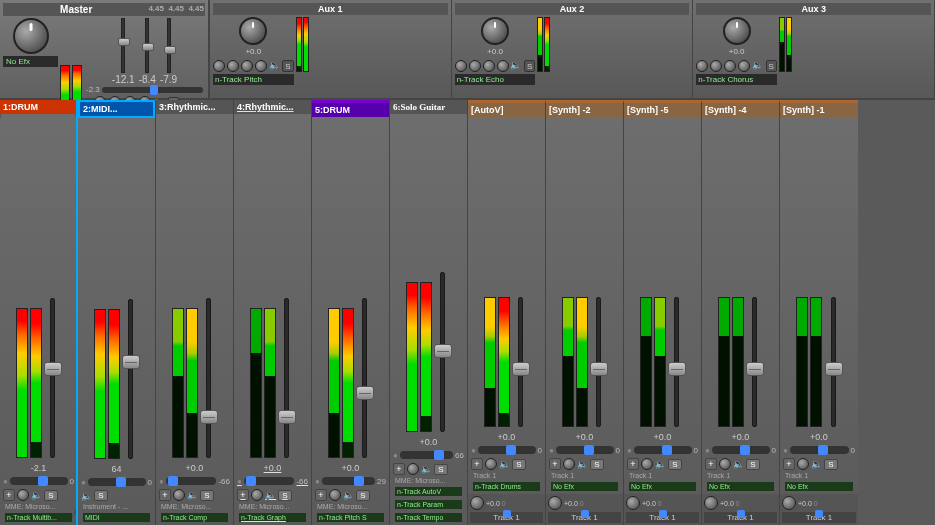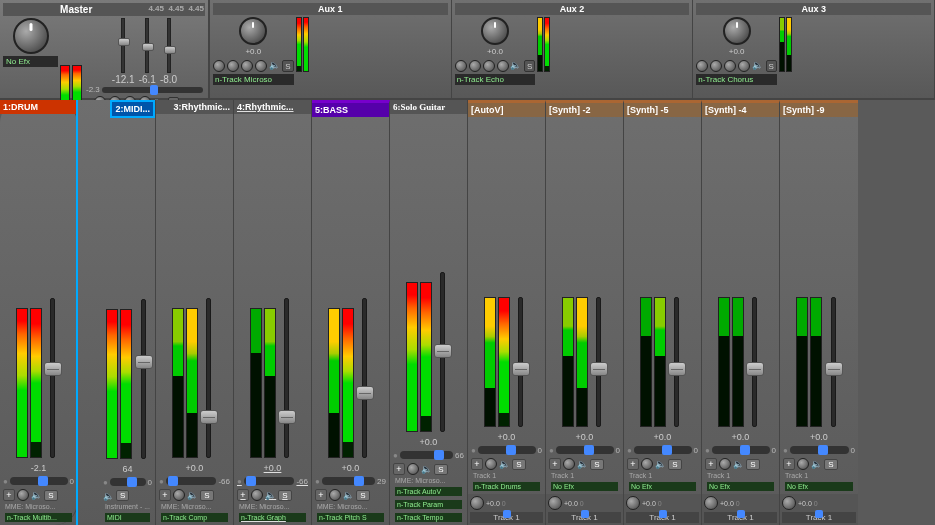--- a/index.html
+++ b/index.html
@@ -260,21 +260,21 @@
       font-size: 9px;
       font-weight: bold;
       white-space: nowrap;
       overflow: hidden;
       text-overflow: ellipsis;
       color: #fff;
     }
 
     .ch1-header { background: #cc3300; }
     .ch2-header { background: #0055aa; border: 2px solid #00aaff; }
-    .ch3-header { background: #555; text-align: right; }
+    .ch3-header { background: #555; }
     .ch4-header { background: #555; }
     .ch5-header { background: #5500aa; }
     .ch6-header { background: #555; font-family: Liberation Serif, serif; }
     .ch7-header { background: #886644; }
     .ch8-header { background: #886644; }
     .ch9-header { background: #886644; }
     .ch10-header { background: #886644; }
     .ch11-header { background: #886644; }
 
     .fader-area {
@@ -588,30 +588,30 @@
             </div>
             <div class="fader-db-label">-12.1</div>
           </div>
 
           <div class="fader-strip-small">
             <div class="small-fader-container">
               <div class="fader-track-small">
                 <div class="fader-thumb-small" style="top:45%;"></div>
               </div>
             </div>
-            <div class="fader-db-label">-6.1</div>
+            <div class="fader-db-label">-8.4</div>
           </div>
 
           <div class="fader-strip-small">
             <div class="small-fader-container">
               <div class="fader-track-small">
                 <div class="fader-thumb-small" style="top:50%;"></div>
               </div>
             </div>
-            <div class="fader-db-label">-8.0</div>
+            <div class="fader-db-label">-7.9</div>
           </div>
         </div>
 
         <div style="display:flex; flex-direction:column; gap:2px;">
           <div style="display:flex; align-items:center; gap:2px; font-size:8px; color:#bbb;">
             <span>-2.3</span>
             <div class="horiz-fader" style="flex:1; height:6px;">
               <div class="horiz-fader-thumb"></div>
             </div>
           </div>
@@ -641,21 +641,21 @@
         <div class="aux-fader-knob"></div>
         <div class="db-label-small">+0.0</div>
         <div style="display:flex; gap:2px; margin-top:2px;">
           <div class="knob-small"></div>
           <div class="knob-small"></div>
           <div class="knob-small"></div>
           <div class="knob-small"></div>
           <span class="speaker-icon">🔈</span>
           <button class="btn-small">S</button>
         </div>
-        <div class="aux-efx-label">n-Track Microso</div>
+        <div class="aux-efx-label">n-Track Pitch</div>
       </div>
       <div class="aux-vu">
         <div class="vu-bar-aux vu-col-high"></div>
         <div class="vu-bar-aux vu-col-full"></div>
       </div>
     </div>
   </div>
 
   <div class="aux-channel">
     <div class="aux-channel-title">Aux 2</div>
@@ -734,21 +734,21 @@
         <button class="btn-plus">+</button>
         <div class="knob-small"></div>
         <span class="speaker-icon">🔈</span>
         <button class="btn-s-ch">S</button>
       </div>
       <div class="device-label">MME: Microso...</div>
       <div class="plugin-label">n-Track Multib...</div>
     </div>
   </div>
 
-  <div class="channel-strip ch-highlighted-blue" style="min-width:78px; max-width:78px;align-items:flex-end;">
+  <div class="channel-strip ch-highlighted-blue" style="min-width:78px; max-width:78px;">
     <div class="channel-header ch2-header">
       <span>2:MIDI...</span>
     </div>
     <div class="fader-area">
       <div class="vu-meter-channel">
         <div class="vu-col vu-col-full" style="height:150px;"></div>
         <div class="vu-col vu-col-high" style="height:150px;"></div>
       </div>
       <div class="fader-vertical">
         <div class="fader-track-v">
@@ -839,21 +839,21 @@
         <span class="speaker-icon">🔈</span>
         <button class="btn-s-ch">S</button>
       </div>
       <div class="device-label">MME: Microso...</div>
       <div class="plugin-label">n-Track Graph</div>
     </div>
   </div>
 
   <div class="channel-strip" style="min-width:78px; max-width:78px; border-top: 3px solid #7700cc;">
     <div class="channel-header ch5-header">
-      <span>5:BASS</span>
+      <span>5:DRUM</span>
     </div>
     <div class="fader-area">
       <div class="vu-meter-channel">
         <div class="vu-col vu-col-med" style="height:150px;"></div>
         <div class="vu-col vu-col-high" style="height:150px;"></div>
       </div>
       <div class="fader-vertical">
         <div class="fader-track-v">
           <div class="fader-thumb-v thumb-55"></div>
         </div>
@@ -1095,21 +1095,21 @@
       </div>
       <div class="send-slider">
         <div class="send-slider-thumb"></div>
       </div>
       <div class="track-label-bottom">Track 1</div>
     </div>
   </div>
 
   <div class="channel-strip" style="min-width:78px; max-width:78px; border-top: 3px solid #aa6633; border-right: none;">
     <div class="channel-header ch11-header">
-      <span>[Synth] -9</span>
+      <span>[Synth] -1</span>
     </div>
     <div class="fader-area" style="height:130px;">
       <div class="vu-meter-channel" style="height:130px;">
         <div class="vu-col vu-col-vlow" style="height:130px;"></div>
         <div class="vu-col vu-col-vlow" style="height:130px;"></div>
       </div>
       <div class="fader-vertical" style="height:130px;">
         <div class="fader-track-v">
           <div class="fader-thumb-v thumb-50"></div>
         </div>

